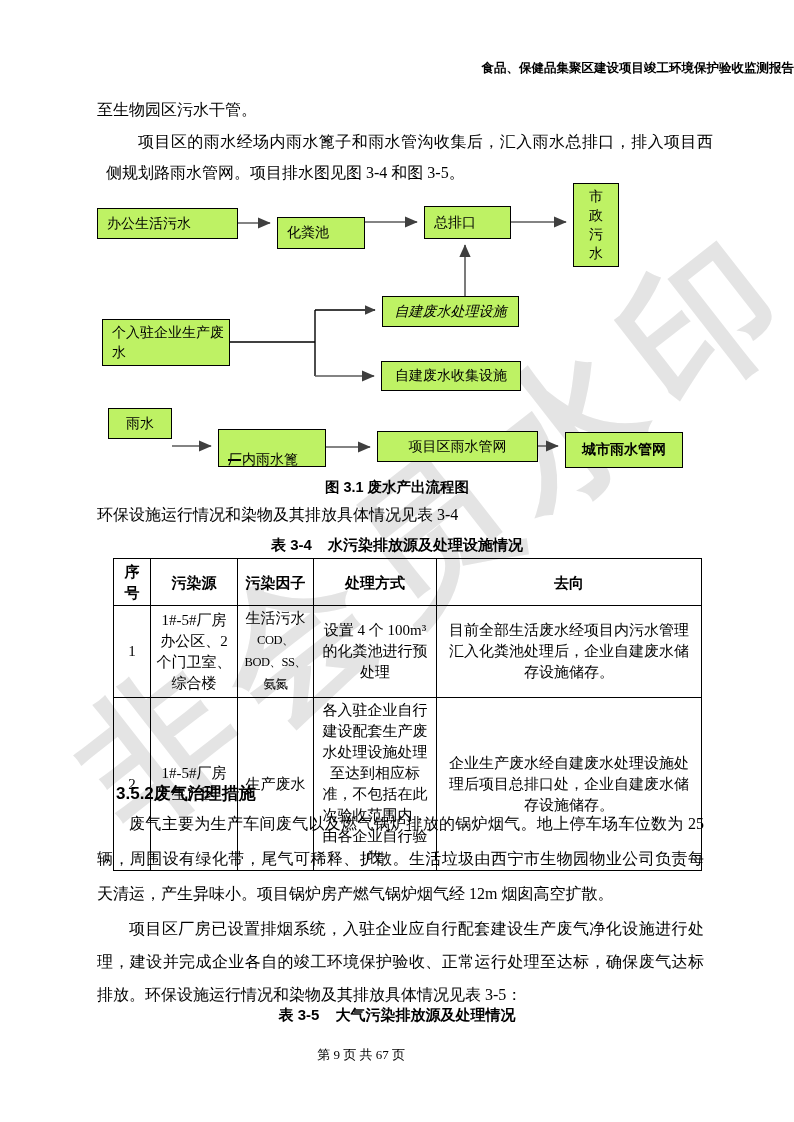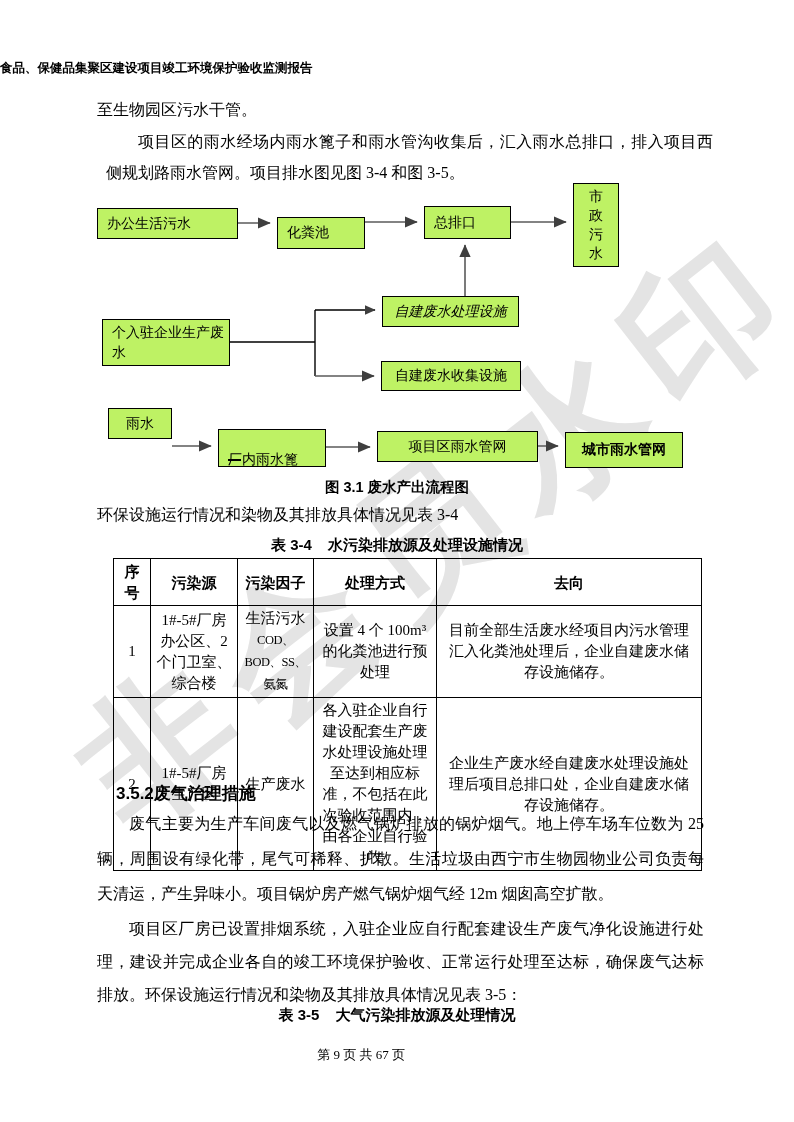--- a/index.html
+++ b/index.html
@@ -17,21 +17,21 @@
     position:absolute;z-index:0;
     left:-40px;top:430px;width:960px;
     font-size:150px;font-weight:bold;
     color:#e4e4e4;letter-spacing:22px;
     transform:rotate(-38deg);transform-origin:50% 50%;
     text-align:center;white-space:nowrap;
     font-family:"Liberation Sans","DejaVu Sans",sans-serif;
     user-select:none;
   }
   .doc-header{
-    left:0;top:60px;width:794px;text-align:left;
+    left:0;top:60px;width:794px;text-align:right;
     font-family:"Liberation Sans","DejaVu Sans",sans-serif;
     font-weight:bold;font-size:12.5px;
   }
   .p-body{font-size:16px;line-height:31px;}
   .p1{left:97px;top:94px;width:607px;}
   .p2{left:97px;top:126px;width:607px;text-indent:2em;text-align:justify;margin-left:9px;}
   .flowchart{left:0;top:0;width:794px;height:480px;}
   .fbox{
     position:absolute;border:1px solid #000;background:#bef264;
     display:flex;align-items:center;justify-content:center;

